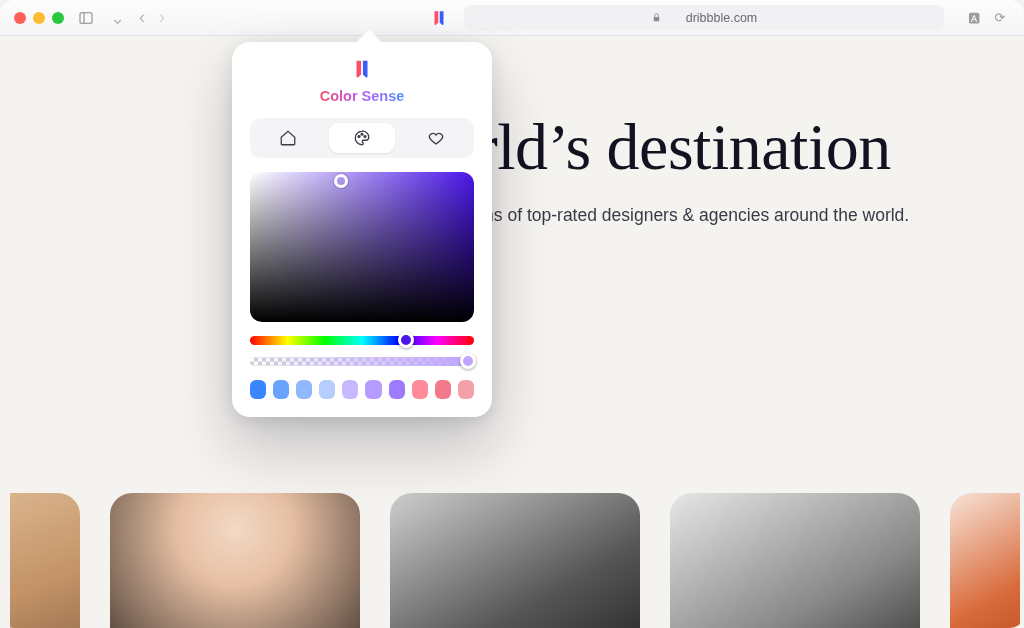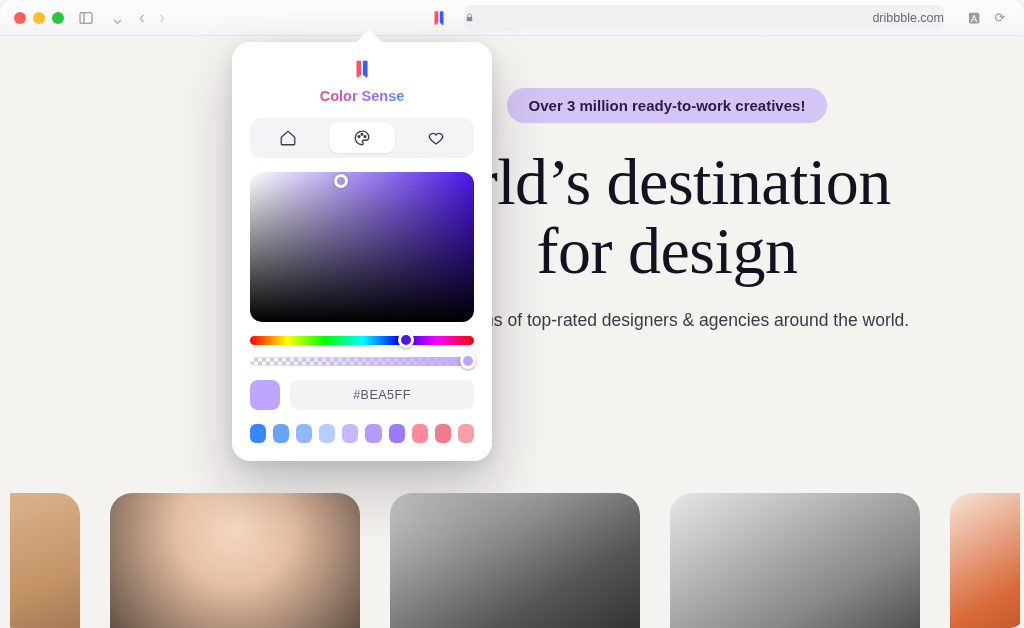--- a/index.html
+++ b/index.html
@@ -18,21 +18,21 @@
   .traffic { display: flex; gap: 7px; }
   .dot { width: 12px; height: 12px; border-radius: 50%; }
   .dot.red { background:#ff5f57; } .dot.yellow{background:#febc2e;} .dot.green{background:#28c840;}
   .tb-btn { color:#7a7a80; display:flex; align-items:center; justify-content:center; width:24px; height:24px; border-radius:5px; }
   .tb-btn svg{width:16px;height:16px;stroke:#888;fill:none;stroke-width:1.6;}
   .chev { font-size:18px; color:#b5b5ba; padding:0 2px; }
   .ext-icon { width:18px; height:18px; margin-left:auto; margin-right:6px; display:flex;}
   .addr {
     flex: 0 0 480px;
     height: 26px; background:#f1f1f3; border-radius:7px;
-    display:flex; align-items:center; justify-content:space-between;
+    display:flex; align-items:center; justify-content:center;
     font-size:12.5px; color:#6a6a70; gap:24px;
     position:relative;
   }
   .addr .lock{width:11px;height:11px;}
   .right-icons{display:flex;gap:6px;align-items:center;margin-left:10px;}
   .right-icons .ic{width:20px;height:20px;color:#9a9aa0;font-size:13px;display:flex;align-items:center;justify-content:center;}
 
   
   .page {
     position:absolute; top:36px; left:0; right:0; bottom:0;
@@ -146,24 +146,22 @@
   </div>
 
   <div class="right-icons">
     <div class="ic">🅰︎</div>
     <div class="ic">⟳</div>
   </div>
 </div>
 
 <div class="page">
   <div class="hero">
-    <span class="pill">Over 3 million ready-to-work creatives!</span>
     <h1 class="headline">
       <span>orld’s destination</span><br>
-      <span>for design</span>
     </h1>
     <p class="sub">of millions of top-rated designers &amp; agencies around the world.</p>
   </div>
   <div class="cards">
     <div class="card a first"></div>
     <div class="card b"></div>
     <div class="card c"></div>
     <div class="card d"></div>
     <div class="card e last"></div>
   </div>
@@ -207,24 +205,20 @@
 
   <div class="sliders">
     <div class="hue">
       <div class="thumb"></div>
     </div>
     <div class="alpha">
       <div class="thumb"></div>
     </div>
   </div>
 
-  <div class="hexrow">
-    <div class="swatch-big"></div>
-    <div class="hexfield">#BEA5FF</div>
-  </div>
 
   <div class="palette" id="palette-row">
       <div class="sw" style="background: rgb(58, 134, 255);"></div>
       <div class="sw" style="background: rgb(106, 163, 255);"></div>
       <div class="sw" style="background: rgb(143, 184, 255);"></div>
       <div class="sw" style="background: rgb(181, 205, 255);"></div>
       <div class="sw" style="background: rgb(199, 184, 255);"></div>
       <div class="sw" style="background: rgb(181, 154, 255);"></div>
       <div class="sw" style="background: rgb(157, 123, 255);"></div>
       <div class="sw" style="background: rgb(255, 138, 154);"></div>

